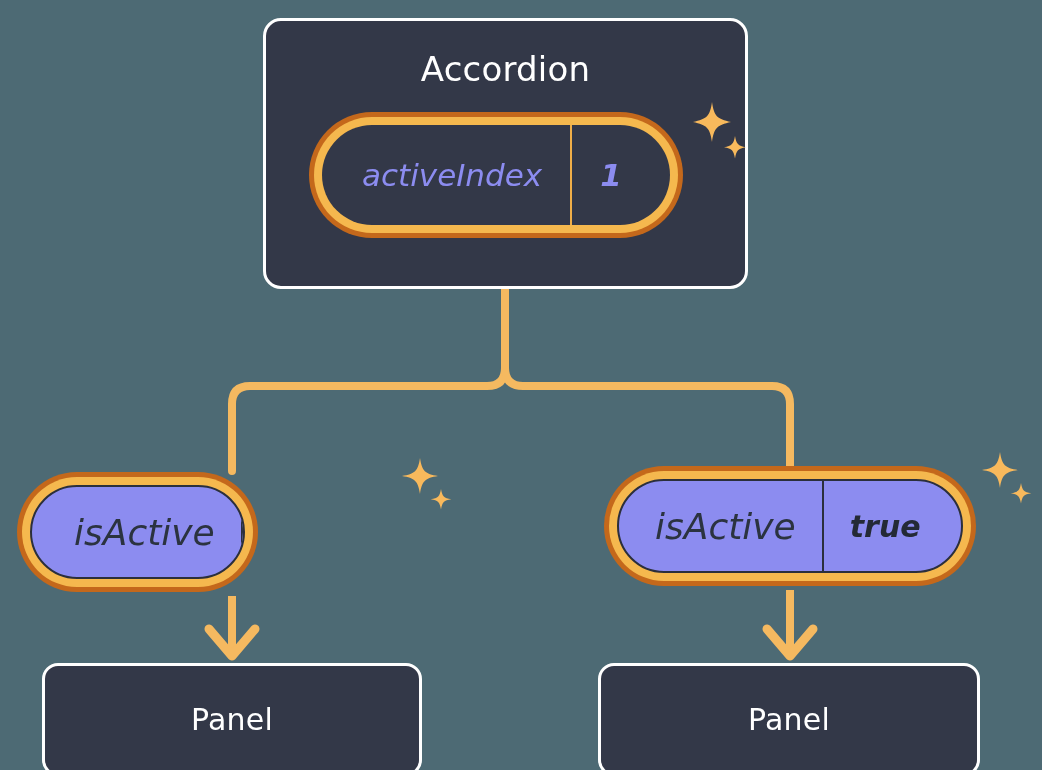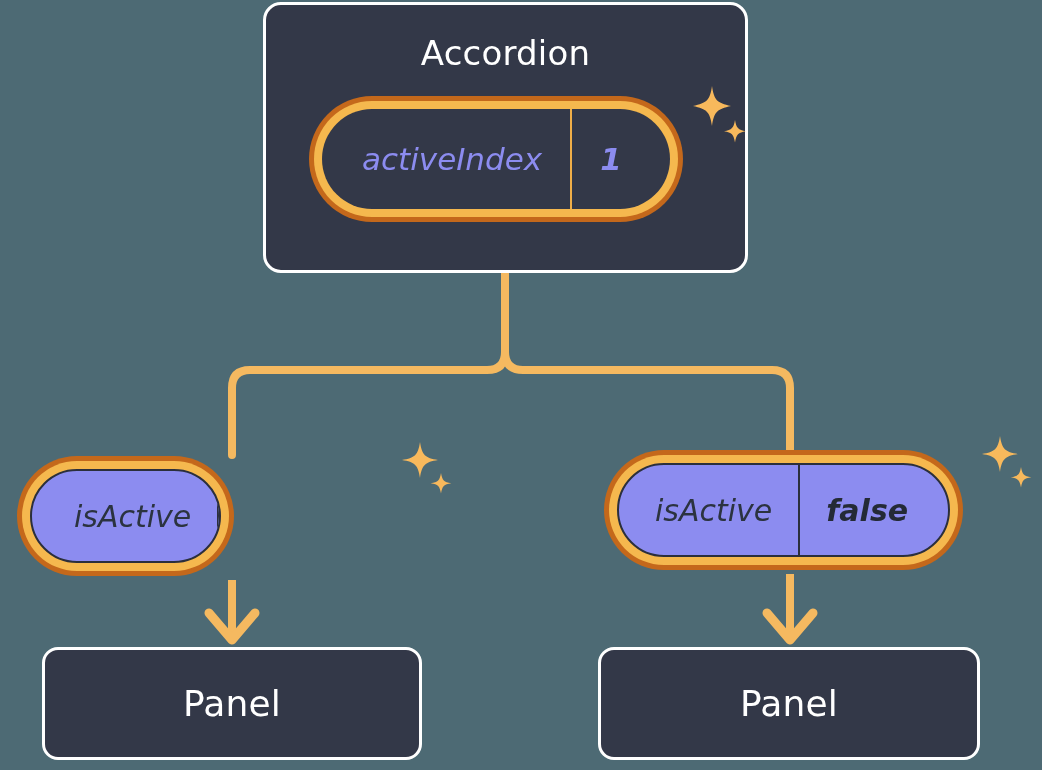--- a/index.html
+++ b/index.html
@@ -11,20 +11,21 @@
     height: 770px;
     background: #4d6a74;
     font-family: "DejaVu Sans", sans-serif;
     overflow: hidden;
   }
 
   #stage {
     position: relative;
     width: 1042px;
     height: 692px;
+    margin-top: 16px;
   }
 
   
   #edges {
     position: absolute;
     left: 0;
     top: 0;
     width: 1042px;
     height: 770px;
     pointer-events: none;
@@ -68,21 +69,21 @@
     height: 113px;
   }
   #panel-card-right {
     left: 598px;
     top: 647px;
     width: 382px;
     height: 113px;
   }
   #panel-card-left .card-title,
   #panel-card-right .card-title {
-    font-size: 36px;
+    font-size: 30px;
   }
 
   
   .pill-wrap {
     position: absolute;
   }
   
   .pill-outer {
     box-sizing: border-box;
     border-radius: 999px;
@@ -134,21 +135,21 @@
   }
 
   
   .state-pill-bool .pill-inner {
     background: #8c8cf0;
     border: 2px solid #2b2f3c;
     height: 94px;
   }
   .state-pill-bool .pill-key {
     color: #2b3340;
-    font-size: 30px;
+    font-size: 36px;
     border-right: 2px solid #2b2f3c;
   }
   .state-pill-bool .pill-val {
     color: #242a36;
     font-size: 30px;
     font-weight: bold;
   }
 
   #state-pill-left {
     left: 17px;
@@ -237,21 +238,21 @@
       <path d="M24 2 C26 15 29 18 42 20 C29 22 26 25 24 38 C22 25 19 22 6 20 C19 18 22 15 24 2 Z" fill="#f8b95c"></path>
       <path d="M45 33 C46.3 40.5 47.8 42 55.3 43.3 C47.8 44.6 46.3 46.1 45 53.6 C43.7 46.1 42.2 44.6 34.7 43.3 C42.2 42 43.7 40.5 45 33 Z" fill="#f8b95c"></path>
     </svg>
   </div>
 
   <div class="pill-wrap state-pill-bool" id="state-pill-right">
     <div class="pill-outer">
       <div class="pill-mid">
         <div class="pill-inner">
           <div class="pill-key">isActive</div>
-          <div class="pill-val">false</div>
+          <div class="pill-val">true</div>
         </div>
       </div>
     </div>
   </div>
 
   <div class="sparkle" id="sparkles-right">
     <svg width="58" height="62" viewBox="0 0 58 62">
       <path d="M24 2 C26 15 29 18 42 20 C29 22 26 25 24 38 C22 25 19 22 6 20 C19 18 22 15 24 2 Z" fill="#f8b95c"></path>
       <path d="M45 33 C46.3 40.5 47.8 42 55.3 43.3 C47.8 44.6 46.3 46.1 45 53.6 C43.7 46.1 42.2 44.6 34.7 43.3 C42.2 42 43.7 40.5 45 33 Z" fill="#f8b95c"></path>
     </svg>

